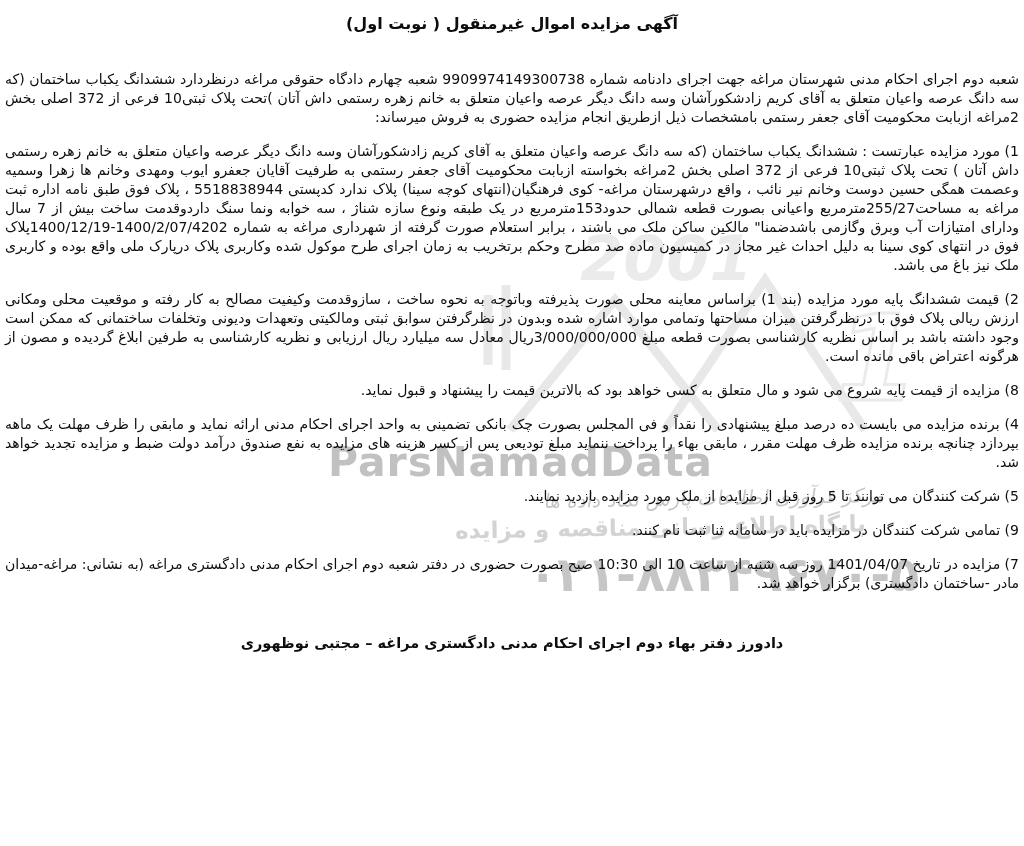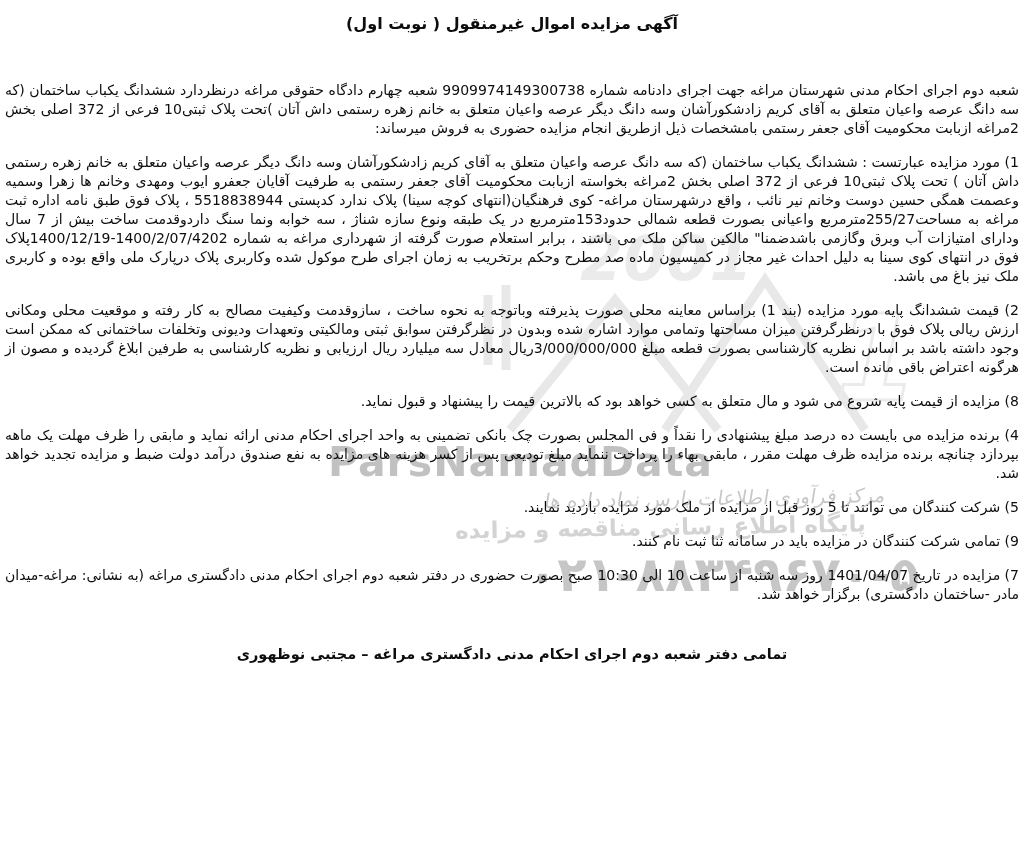--- a/index.html
+++ b/index.html
@@ -35,21 +35,21 @@
     white-space:nowrap;letter-spacing:2px;
   }
   
   .content{
     position:relative;z-index:1;
     direction:rtl;
     padding:12px 5px 0 5px;
   }
   .title{
     text-align:center;font-weight:bold;font-size:16px;
-    margin:2px 0 48px 0;
+    margin:2px 0 37px 0;
   }
   .para{
     font-size:14px;line-height:19px;
     text-align:justify;text-justify:inter-word;
     margin:0 0 15px 0;
   }
   .signature{
     text-align:center;font-weight:bold;font-size:14.5px;
     margin-top:42px;
   }
@@ -82,16 +82,16 @@
     <p class="para">شعبه دوم اجرای احکام مدنی شهرستان مراغه جهت اجرای دادنامه شماره 9909974149300738 شعبه چهارم دادگاه حقوقی مراغه درنظردارد ششدانگ یکباب ساختمان (که سه دانگ عرصه واعیان متعلق به آقای کریم زادشکورآشان وسه دانگ دیگر عرصه واعیان متعلق به خانم زهره رستمی داش آتان )تحت پلاک ثبتی10 فرعی از 372 اصلی بخش 2مراغه ازبابت محکومیت آقای جعفر رستمی بامشخصات ذیل ازطریق انجام مزایده حضوری به فروش میرساند:</p>
 
     <p class="para">1) مورد مزایده عبارتست : ششدانگ یکباب ساختمان (که سه دانگ عرصه واعیان متعلق به آقای کریم زادشکورآشان وسه دانگ دیگر عرصه واعیان متعلق به خانم زهره رستمی داش آتان ) تحت پلاک ثبتی10 فرعی از 372 اصلی بخش 2مراغه بخواسته ازبابت محکومیت آقای جعفر رستمی به طرفیت آقایان جعفرو ایوب ومهدی وخانم ها زهرا وسمیه وعصمت همگی حسین دوست وخانم نیر نائب ، واقع درشهرستان مراغه- کوی فرهنگیان(انتهای کوچه سینا) پلاک ندارد کدپستی 5518838944 ، پلاک فوق طبق نامه اداره ثبت مراغه به مساحت255/27مترمربع واعیانی بصورت قطعه شمالی حدود153مترمربع در یک طبقه ونوع سازه شناژ ، سه خوابه ونما سنگ داردوقدمت ساخت بیش از 7 سال ودارای امتیازات آب وبرق وگازمی باشدضمنا" مالکین ساکن ملک می باشند ، برابر استعلام صورت گرفته از شهرداری مراغه به شماره 1400/2/07/4202-1400/12/19پلاک فوق در انتهای کوی سینا به دلیل احداث غیر مجاز در کمیسیون ماده صد مطرح وحکم برتخریب به زمان اجرای طرح موکول شده وکاربری پلاک درپارک ملی واقع بوده و کاربری ملک نیز باغ می باشد.</p>
     <p class="para">2) قیمت ششدانگ پایه مورد مزایده (بند 1)  براساس معاینه محلی صورت پذیرفته وباتوجه به نحوه ساخت ، سازوقدمت وکیفیت مصالح به کار رفته و موقعیت محلی ومکانی ارزش ریالی پلاک فوق با درنظرگرفتن میزان مساحتها وتمامی موارد اشاره شده وبدون در نظرگرفتن سوابق ثبتی ومالکیتی وتعهدات ودیونی وتخلفات ساختمانی که ممکن است وجود داشته باشد بر اساس نظریه کارشناسی بصورت قطعه مبلغ 3/000/000/000ریال معادل سه میلیارد ریال ارزیابی و نظریه کارشناسی به طرفین ابلاغ گردیده و مصون از هرگونه اعتراض باقی مانده است.</p>
     <p class="para">8) مزایده از قیمت پایه شروع می شود و مال متعلق به کسی خواهد بود که بالاترین قیمت را پیشنهاد و قبول نماید.</p>
     <p class="para">4) برنده مزایده می بایست ده درصد مبلغ پیشنهادی را نقداً و فی المجلس بصورت چک بانکی تضمینی به واحد اجرای احکام مدنی ارائه نماید و مابقی را ظرف مهلت یک ماهه بپردازد چنانچه برنده مزایده ظرف مهلت مقرر ، مابقی بهاء را پرداخت ننماید مبلغ تودیعی پس از کسر هزینه های مزایده به نفع صندوق درآمد دولت ضبط و مزایده تجدید خواهد شد.</p>
     <p class="para">5) شرکت کنندگان می توانند تا 5 روز قبل از مزایده از ملک مورد مزایده بازدید نمایند.</p>
     <p class="para">9) تمامی شرکت کنندگان در مزایده باید در سامانه ثنا ثبت نام کنند.</p>
     <p class="para">7) مزایده در تاریخ 1401/04/07 روز سه شنبه از ساعت 10 الی 10:30  صبح بصورت حضوری در دفتر شعبه دوم اجرای احکام مدنی دادگستری مراغه (به نشانی: مراغه-میدان مادر -ساختمان دادگستری) برگزار خواهد شد.</p>
 
-    <div class="signature">تمامی دفتر شعبه دوم اجرای احکام مدنی دادگستری مراغه – مجتبی نوظهوری</div>
+    <div class="signature">دادورز دفتر بهاء دوم اجرای احکام مدنی دادگستری مراغه – مجتبی نوظهوری</div>
   </div>
 
 </div>
 
 </body></html>

